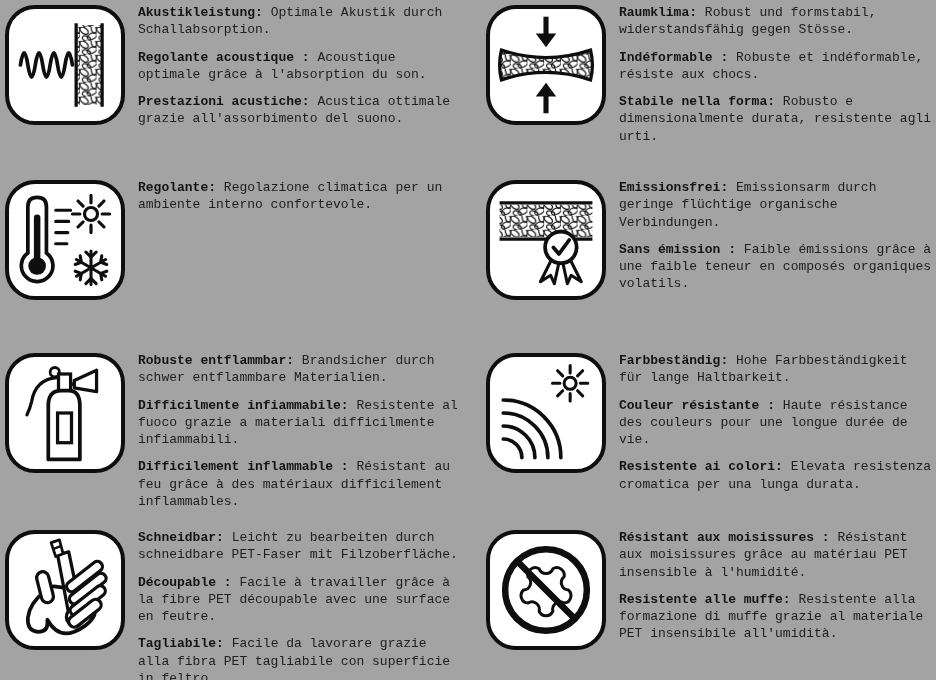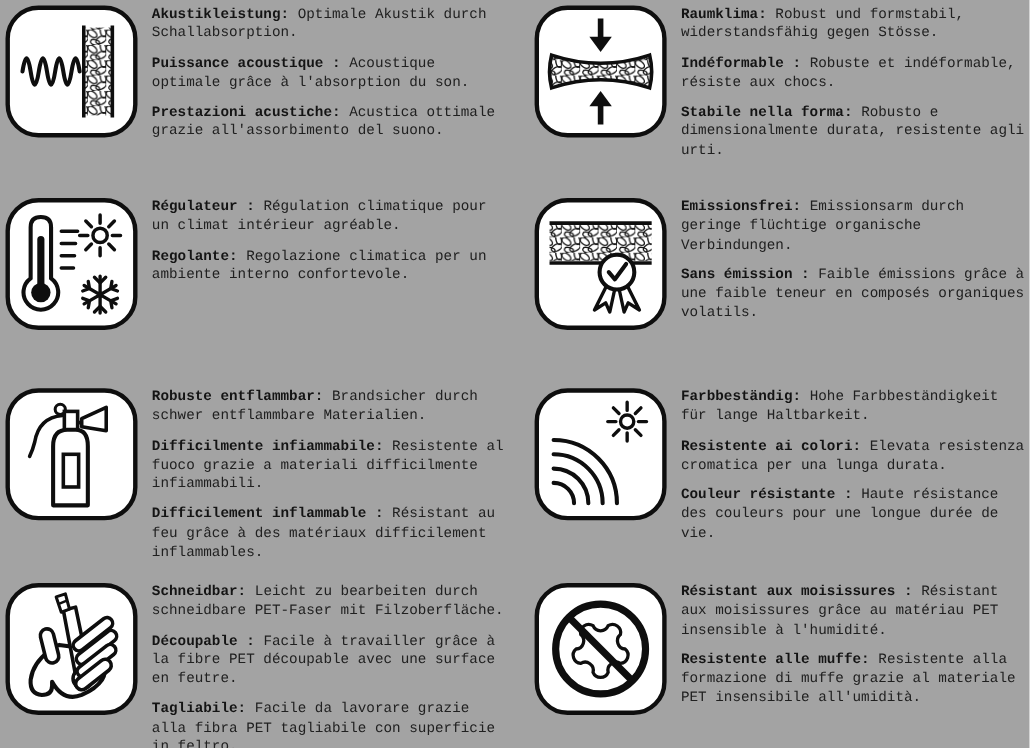--- a/index.html
+++ b/index.html
@@ -44,21 +44,21 @@
             </g>
           </pattern>
         </defs>
         <rect x="68" y="13" width="28" height="86" fill="url(#felt-a)"></rect>
         <path d="M68,11 V101 M96,11 V101" stroke="#0e0e0e" stroke-width="3.5" fill="none"></path>
         <path d="M8,56 Q12,30 16,56 Q20,82 24,56 Q28,30 32,56 Q36,82 40,56 Q44,30 48,56 Q52,82 56,56 Q60,30 64,56" fill="none" stroke="#0e0e0e" stroke-width="4" stroke-linecap="round"></path>
       </svg>
     </div>
     <div class="txt">
       <p><b>Akustikleistung:</b> <span>Optimale Akustik durch Schallabsorption.</span></p>
-      <p><b>Puissance acoustique :</b> <span>Acoustique optimale grâce à l'absorption du son.</span></p>
+      <p><b>Regolante acoustique :</b> <span>Acoustique optimale grâce à l'absorption du son.</span></p>
       <p><b>Prestazioni acustiche:</b> <span>Acustica ottimale grazie all'assorbimento del suono.</span></p>
     </div>
   </div>
 
   <div class="cell col-r">
     <div class="tile">
       <svg width="104" height="104" viewBox="0 0 112 112">
         <defs>
           <pattern id="felt-b" patternUnits="userSpaceOnUse" width="18" height="15">
             <g fill="none" stroke="#141414" stroke-width="1.3">
@@ -100,21 +100,20 @@
           <path d="M78.5,69 L84,74.5 L89.5,69"></path>
           <path d="M78.5,103 L84,97.5 L89.5,103"></path>
           <path d="M101,89.6 L94.4,92 L95.6,98.9"></path>
           <path d="M67,89.6 L73.6,92 L72.4,98.9"></path>
           <path d="M101,82.4 L94.4,80 L95.6,73.1"></path>
           <path d="M67,82.4 L73.6,80 L72.4,73.1"></path>
         </g>
       </svg>
     </div>
     <div class="txt">
-      <p><b>Régulateur :</b> <span>Régulation climatique pour un climat intérieur agréable.</span></p>
       <p><b>Regolante:</b> <span>Regolazione climatica per un ambiente interno confortevole.</span></p>
     </div>
   </div>
 
   <div class="cell col-r">
     <div class="tile">
       <svg width="104" height="104" viewBox="0 0 112 112">
         <defs>
           <pattern id="felt-c" patternUnits="userSpaceOnUse" width="18" height="15">
             <g fill="none" stroke="#141414" stroke-width="1.3">
@@ -171,22 +170,22 @@
         </g>
         <g stroke="#0e0e0e" stroke-width="3.3" fill="none" stroke-linecap="round">
           <circle cx="82" cy="24" r="6.5"></circle>
           <path d="M93,24 H101 M63,24 H71 M82,5 V13 M82,35 V43"></path>
           <path d="M90,16 L95.5,10.5 M74,32 L68.5,37.5 M90,32 L95.5,37.5 M74,16 L68.5,10.5"></path>
         </g>
       </svg>
     </div>
     <div class="txt">
       <p><b>Farbbeständig:</b> <span>Hohe Farbbeständigkeit für lange Haltbarkeit.</span></p>
+      <p><b>Couleur résistante :</b> <span>Haute résistance des couleurs pour une longue durée de vie.</span></p>
       <p><b>Resistente ai colori:</b> <span>Elevata resistenza cromatica per una lunga durata.</span></p>
-      <p><b>Couleur résistante :</b> <span>Haute résistance des couleurs pour une longue durée de vie.</span></p>
     </div>
   </div>
 
   <div class="cell col-l">
     <div class="tile">
       <svg width="104" height="104" viewBox="0 0 112 112">
         <path d="M34,58 Q18,70 16,86 Q15,100 27,101 Q37,101 37,92 L37,88 Q48,108 66,101 Q80,95 86,86 Q90,80 88,72 L84,64 Q80,56 74,56 L44,52 Q37,53 34,58 Z" fill="#ffffff" stroke="#0e0e0e" stroke-width="4" stroke-linejoin="round"></path>
         <rect x="28" y="36" width="13" height="34" rx="6.5" fill="#ffffff" stroke="#0e0e0e" stroke-width="3.5" transform="rotate(-14 34.5 53)"></rect>
         <polygon points="48,18 60,15 74,82 61,87" fill="#ffffff" stroke="#0e0e0e" stroke-width="3.5" stroke-linejoin="round"></polygon>
         <circle cx="67" cy="85" r="9.5" fill="#ffffff" stroke="#0e0e0e" stroke-width="3.5"></circle>

